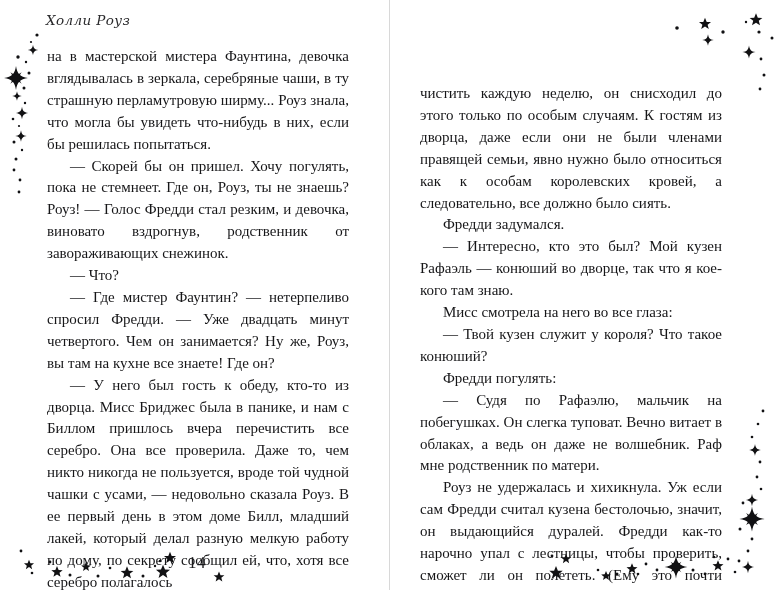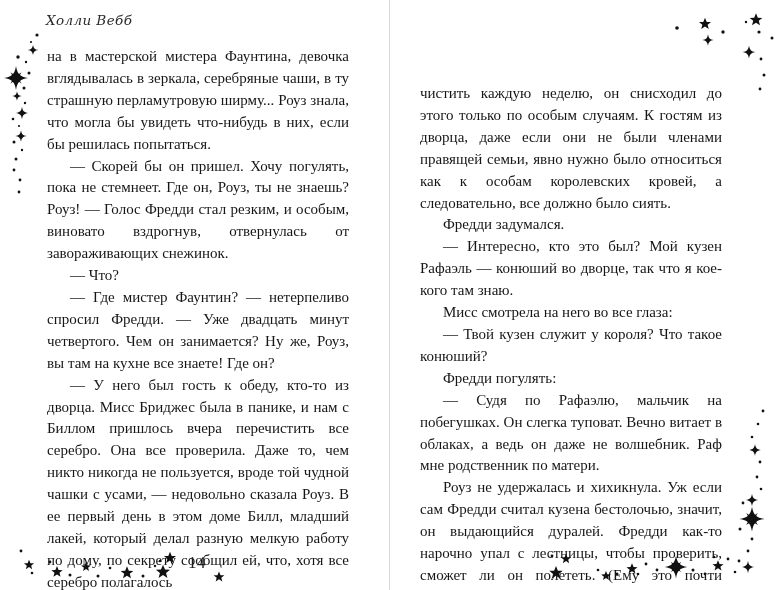--- a/index.html
+++ b/index.html
@@ -96,25 +96,25 @@
   .deco svg { display: block; }
 </style>
 </head>
 <body>
 
 <div id="spread">
 
   <div class="gutter"></div>
 
   <div class="page page-left">
-    <div class="running-head">Холли Вебб</div>
+    <div class="running-head">Холли Роуз</div>
 
     <div class="textblock">
       <p class="noindent">на в мастерской мистера Фаунтина, девочка вглядывалась в зеркала, серебряные чаши, в ту страшную перламутровую ширму... Роуз знала, что могла бы увидеть что-нибудь в них, если бы решилась попытаться.</p>
-      <p>— Скорей бы он пришел. Хочу погулять, пока не стемнеет. Где он, Роуз, ты не знаешь? Роуз! — Голос Фредди стал резким, и особым, виновато вздрогнув, отвернулась от завораживающих снежинок.</p>
+      <p>— Скорей бы он пришел. Хочу погулять, пока не стемнеет. Где он, Роуз, ты не знаешь? Роуз! — Голос Фредди стал резким, и девочка, виновато вздрогнув, родственник от завораживающих снежинок.</p>
       <p>— Что?</p>
       <p>— Где мистер Фаунтин? — нетерпеливо спросил Фредди. — Уже двадцать минут четвертого. Чем он занимается? Ну же, Роуз, вы там на кухне все знаете! Где он?</p>
       <p>— У него был гость к обеду, кто-то из дворца. Мисс Бриджес была в панике, и нам с Биллом пришлось вчера перечистить все серебро. Она все проверила. Даже то, чем никто никогда не пользуется, вроде той чудной чашки с усами, — недовольно сказала Роуз. В ее первый день в этом доме Билл, младший лакей, который делал разную мелкую работу по дому, по секрету сообщил ей, что, хотя все серебро полагалось</p>
     </div>
 
     <div class="folio">14</div>
   </div>
 
   <div class="page page-right">
 

